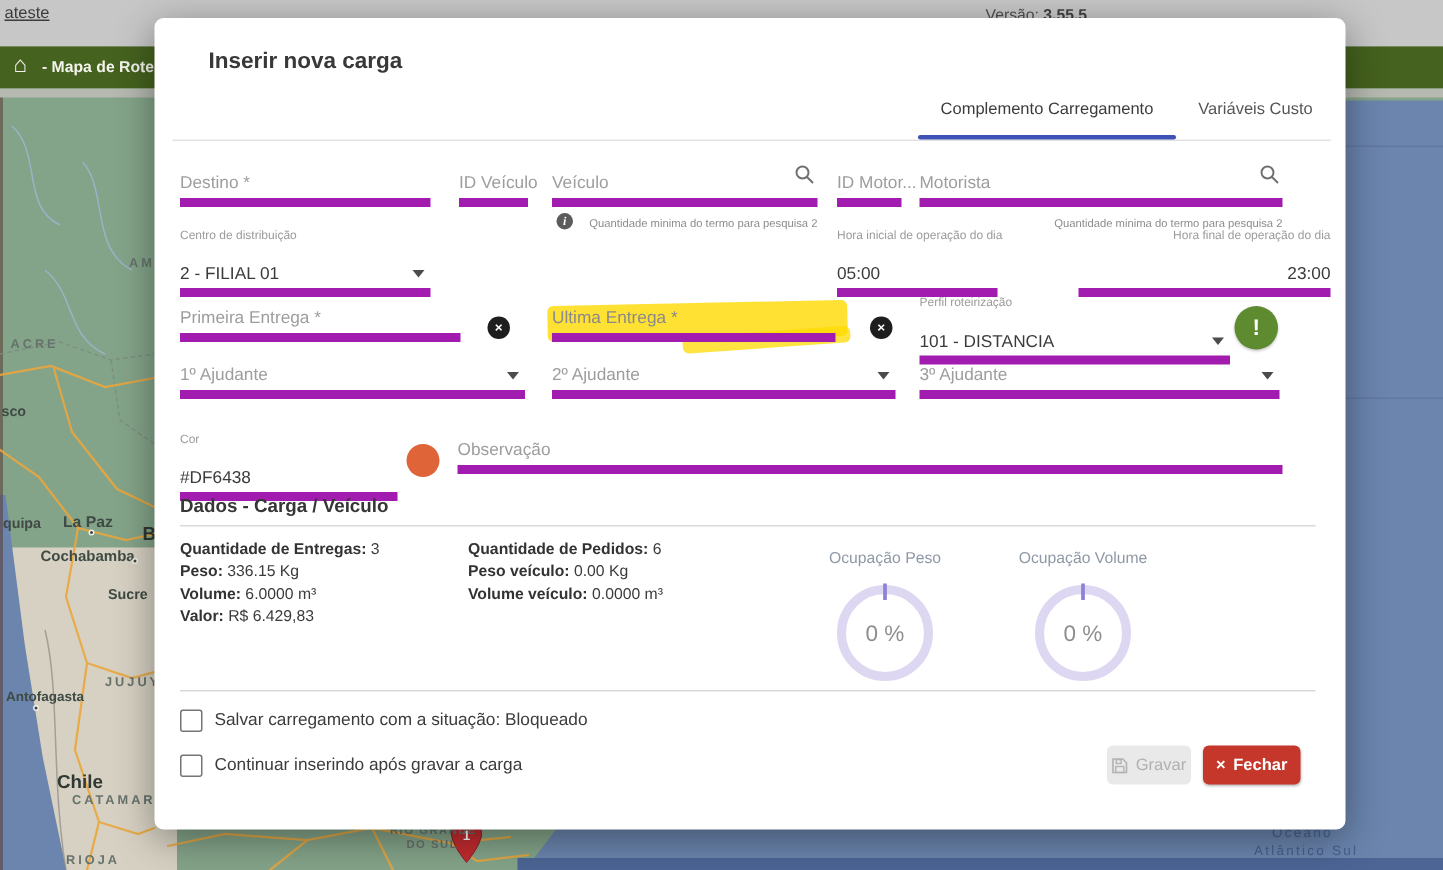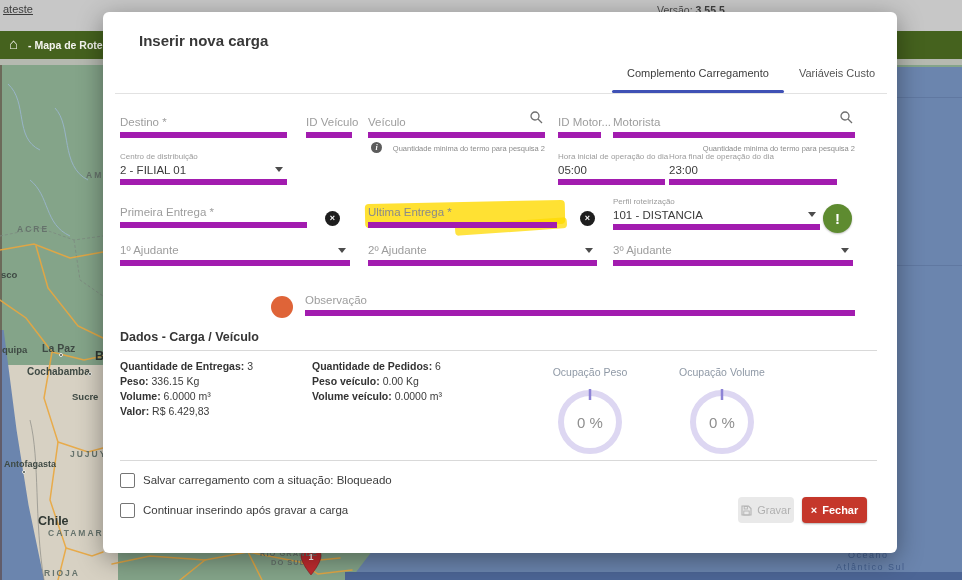--- a/index.html
+++ b/index.html
@@ -43,21 +43,21 @@
   .m-title { position:absolute; left:36px; top:20px; font-size:15px; font-weight:bold; color:#383838; }
 
   .tabline { position:absolute; left:12px; top:81px; width:772px; height:1px; background:#e2e2e2; }
   .tab { position:absolute; top:55px; font-size:11px; text-align:center; cursor:pointer; }
   .tab1 { left:509px; width:172px; color:#3c3c3c; }
   .tab2 { left:688px; width:92px; color:#555; }
   .tab-underline { position:absolute; left:509px; top:78px; width:172px; height:3px; background:#3f51b5; border-radius:2px; }
 
   .fld { position:absolute; border-bottom:6px solid #a21caf; }
   .fld .lab { display:block; font-size:8px; color:#9b9b9b; white-space:nowrap; }
-  .fld .val { display:block; font-size:11.5px; color:#3b3b3b; white-space:nowrap; margin-top:3px; padding-bottom:3px; }
+  .fld .val { display:block; font-size:11.5px; color:#3b3b3b; white-space:nowrap; margin-top:16px; padding-bottom:3px; }
   .fld.ph { display:flex; align-items:flex-end; }
   .fld.ph .phl { font-size:11.5px; color:#9d9d9d; padding-bottom:4px; white-space:nowrap; }
   .caret { position:absolute; right:4px; bottom:7px; width:0; height:0;
            border-left:4px solid transparent; border-right:4px solid transparent; border-top:5px solid #4c4c4c; }
   .icon-r { position:absolute; right:2px; bottom:4px; }
   .helper { position:absolute; font-size:7.5px; color:#8c8c8c; text-align:right; white-space:nowrap; }
   .info-ic { position:absolute; width:11px; height:11px; border-radius:50%; background:#5c5c5c; color:#fff;
              font-size:8px; font-family:"Liberation Serif",serif; font-style:italic; font-weight:bold;
              text-align:center; line-height:11px; }
   .clear-ic { position:absolute; width:15px; height:15px; border-radius:50%; background:#1e1e1e; color:#fff;
@@ -130,21 +130,21 @@
       <path d="M248 552 L262 580"></path>
       <path d="M300 562 L318 574 L352 570"></path>
     </g>
     <g>
       <path d="M311 546 c-6 0 -10 4.5 -10 10 c0 7 10 19 10 19 s10 -12 10 -19 c0 -5.5 -4 -10 -10 -10 Z" fill="#c22b2f" stroke="#7e1b1e" stroke-width=".6"></path>
       <text x="311" y="560" text-anchor="middle" fill="#ffffff" font-size="9" font-weight="bold">1</text>
     </g>
   </svg>
 
   <span class="mlabel region" style="left:86px;top:170px;">AM</span>
-  <span class="mlabel region" style="left:17px;top:224px;">ACRE</span>
+  <span class="mlabel region" style="left:7px;top:224px;">ACRE</span>
   <span class="mlabel city" style="left:1px;top:269px;">sco</span>
   <span class="mlabel city" style="left:2px;top:344px;text-align:right;">quipa</span>
   <span class="mlabel city" style="left:42px;top:342px;font-size:10.5px;">La Paz</span>
   <span class="mlabel country" style="left:95px;top:349px;">Bo</span>
   <span class="mlabel city" style="left:27px;top:366px;font-size:10px;">Cochabamba</span>
   <span class="mlabel city" style="left:72px;top:391px;">Sucre</span>
   <span class="mlabel region" style="left:70px;top:449px;">JUJUY</span>
   <span class="mlabel city" style="left:4px;top:459px;font-size:9px;">Antofagasta</span>
   <span class="mlabel country" style="left:38px;top:514px;">Chile</span>
   <span class="mlabel region" style="left:48px;top:528px;">CATAMARCA</span>
@@ -212,21 +212,21 @@
 
     <div class="fld" style="left:17px;top:140px;width:167px;">
       <span class="lab">Centro de distribuição</span>
       <span class="val">2 - FILIAL 01</span>
       <span class="caret"></span>
     </div>
     <div class="fld" style="left:455px;top:140px;width:107px;">
       <span class="lab">Hora inicial de operação do dia</span>
       <span class="val">05:00</span>
     </div>
-    <div class="fld" style="left:566px;top:140px;width:168px;">
+    <div class="fld" style="left:616px;top:140px;width:168px;text-align:right;">
       <span class="lab">Hora final de operação do dia</span>
       <span class="val">23:00</span>
     </div>
 
     <div class="hl hl1"></div>
     <div class="hl hl2"></div>
     <div class="fld ph" style="left:17px;top:194px;width:187px;height:22px;">
       <span class="phl">Primeira Entrega *</span>
     </div>
     <span class="clear-ic" style="left:222px;top:199px;">×</span>
@@ -247,20 +247,24 @@
     </div>
     <div class="fld ph" style="left:265px;top:232px;width:229px;height:22px;">
       <span class="phl">2º Ajudante</span>
       <span class="caret"></span>
     </div>
     <div class="fld ph" style="left:510px;top:232px;width:240px;height:22px;">
       <span class="phl">3º Ajudante</span>
       <span class="caret"></span>
     </div>
 
+    <div class="fld" style="left:17px;top:276px;width:145px;">
+      <span class="lab">Cor</span>
+      <span class="val">#DF6438</span>
+    </div>
     <span class="swatch" style="background:#DF6438;"></span>
     <div class="fld ph" style="left:202px;top:282px;width:550px;height:22px;">
       <span class="phl">Observação</span>
     </div>
 
     <div class="sec-title">Dados - Carga / Veículo</div>
     <div class="divider" style="top:338px;"></div>
 
     <div class="dcol dcol1">
       <div><b>Quantidade de Entregas:</b> <span>3</span></div>

